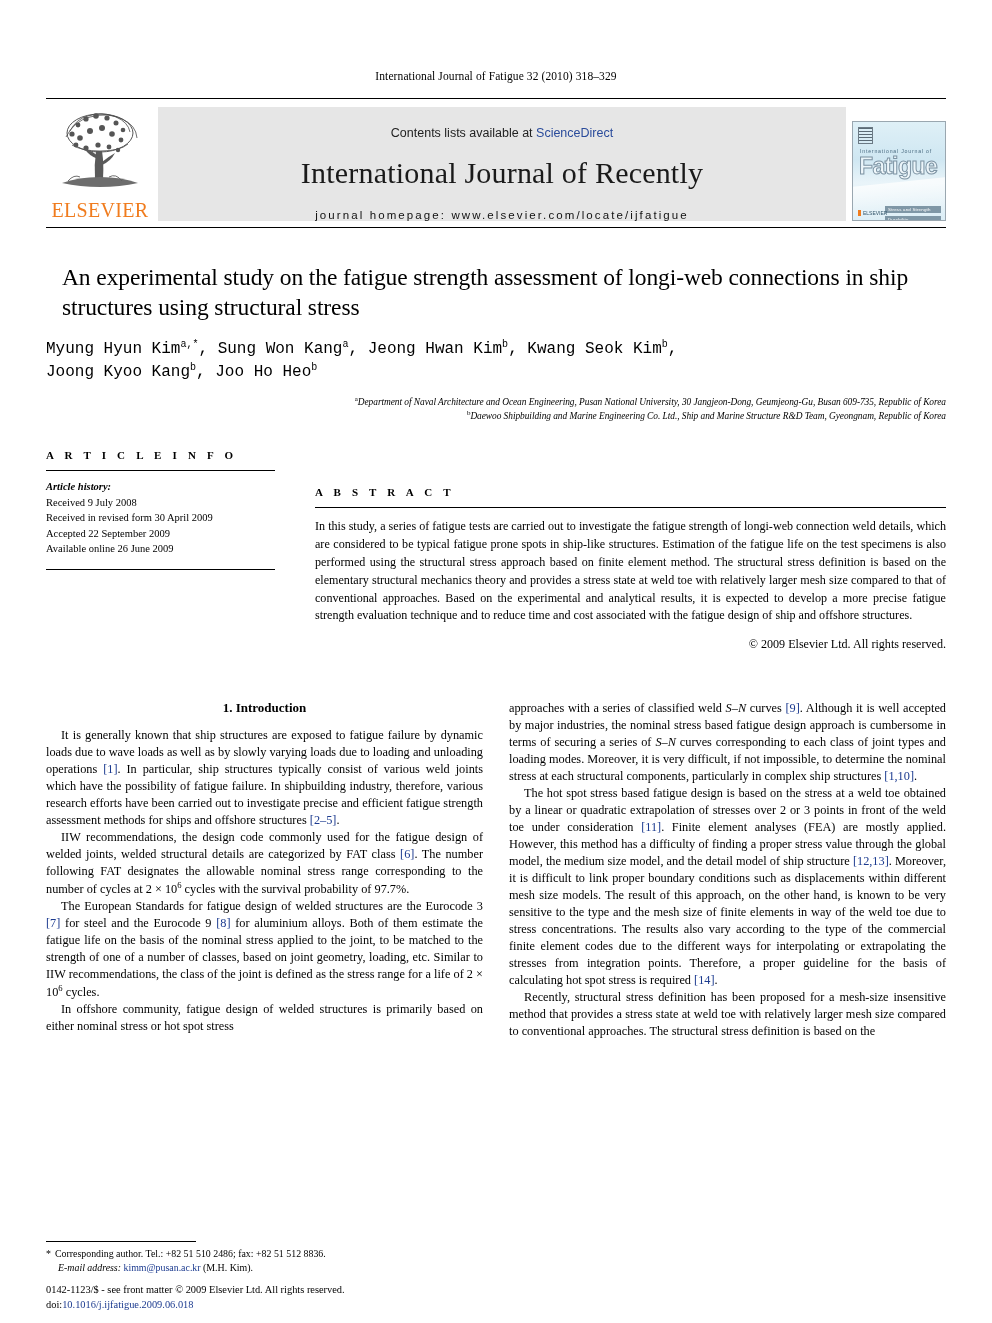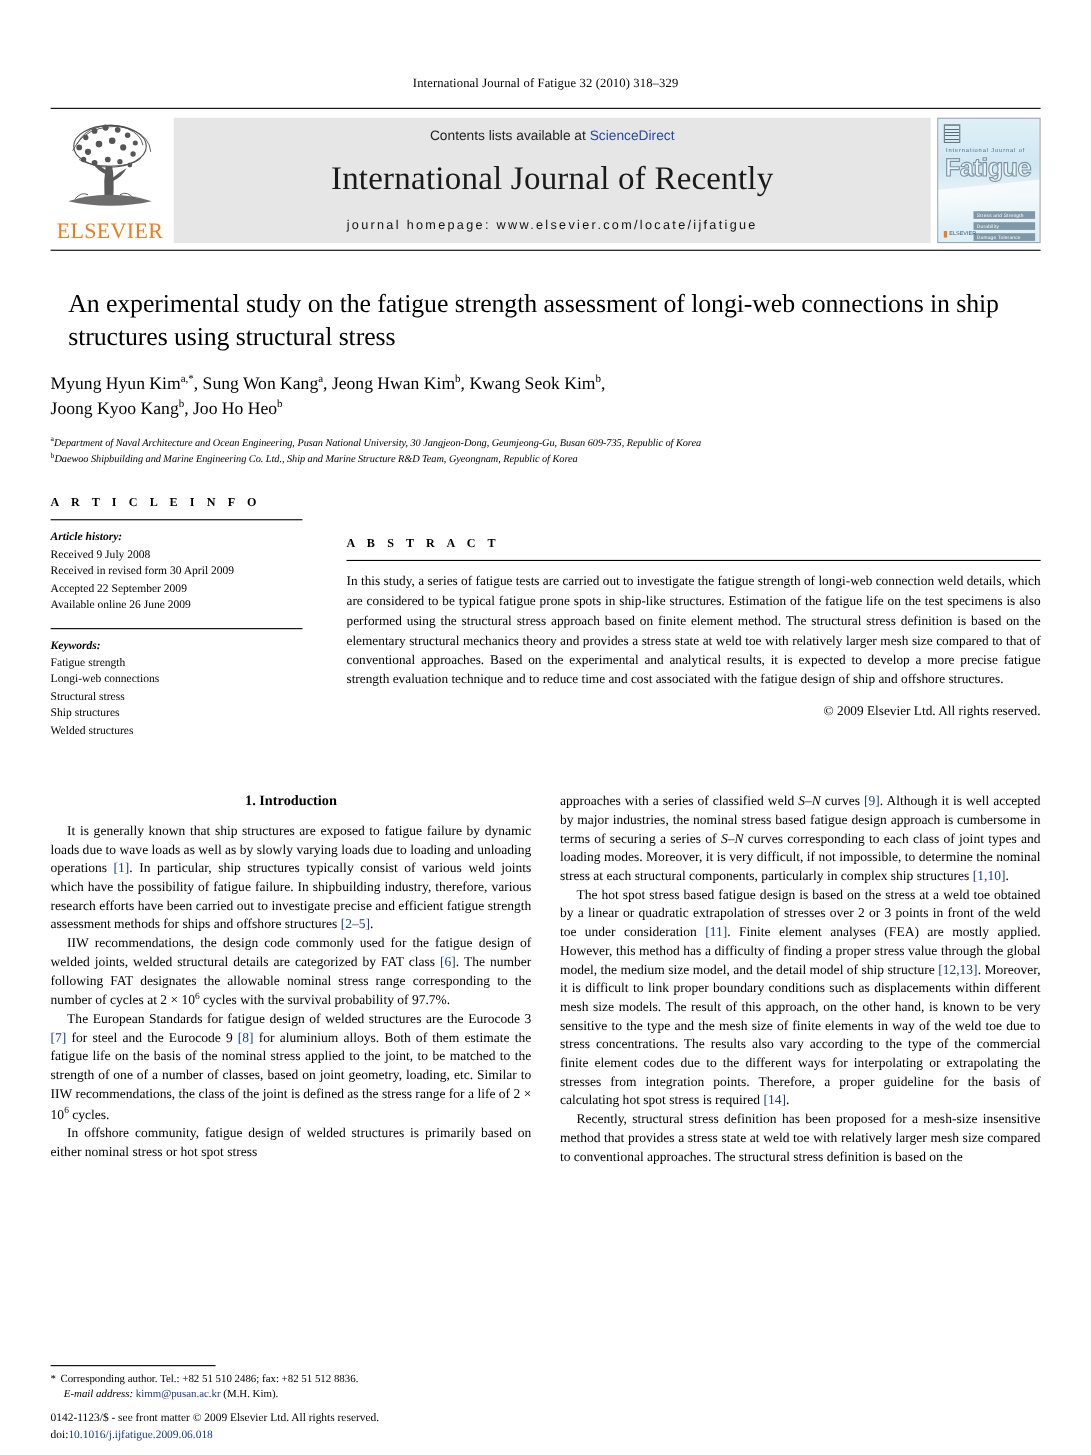--- a/index.html
+++ b/index.html
@@ -62,21 +62,21 @@
     margin-top: 1px;
     line-height: 1;
   }
   .banner {
     flex: 1 1 auto;
     background: #e6e6e6;
     margin: 2px 6px 2px 4px;
     display: flex;
     flex-direction: column;
     align-items: center;
-    justify-content: flex-start;
+    justify-content: flex-end;
     position: relative;
   }
   .contents-line {
     font-size: 12.5px;
     font-family: "Liberation Sans", sans-serif;
     margin-top: 9px;
     color: #222;
   }
   .sciencedirect {
     color: #2a4b9b;
@@ -92,21 +92,21 @@
   .homepage-line {
     font-family: "Liberation Sans", sans-serif;
     font-size: 11.5px;
     letter-spacing: 2.1px;
     margin-top: 19px;
     color: #111;
   }
   .cover-thumb {
     flex: 0 0 92px;
     width: 92px;
-    margin: 2px 0 2px 0;
+    margin: 16px 0 2px 0;
     border: 1px solid #9aa7b0;
     background: linear-gradient(180deg,#dff0f7 0%, #cfe7f2 38%, #e9f4f9 62%, #dceef6 100%);
     position: relative;
     overflow: hidden;
   }
   .cover-els {
     position:absolute; top:5px; left:5px; width:13px; height:15px;
     background:
       repeating-linear-gradient(180deg,#5a6a75 0 1px, transparent 1px 3px);
     border:1px solid #6b7a85;
@@ -153,27 +153,27 @@
   .title-block { margin-top: 34px; }
   .article-title {
     font-family: "Liberation Serif", serif;
     font-size: 23.5px;
     line-height: 1.28;
     font-weight: normal;
     margin: 16px;
     letter-spacing: -0.1px;
   }
   .authors {
-    font-family: Liberation Serif, serif;
+    font-family: Liberation Mono, monospace;
     font-size: 16px;
     line-height: 1.42;
     margin-top: 15px;
   }
   .authors sup { font-size: 10px; vertical-align: super; }
-  .affils { margin-top: 11px; }
+  .affils { margin-top: 11px; text-align: right; }
   .affil {
     font-family: "Liberation Serif", serif;
     font-style: italic;
     font-size: 9.4px;
     line-height: 1.38;
     letter-spacing: -0.05px;
   }
   .affil sup { font-style: normal; font-size: 7px; vertical-align: super; }
 
   
@@ -372,28 +372,20 @@
       <div class="sec-head">A R T I C L E    I N F O</div>
       <div class="rule-thin"></div>
       <div class="info-body">
         <div class="info-label">Article history:</div>
         <div>Received 9 July 2008</div>
         <div>Received in revised form 30 April 2009</div>
         <div>Accepted 22 September 2009</div>
         <div>Available online 26 June 2009</div>
       </div>
       <div class="rule-thick"></div>
-      <div class="info-body keywords-block">
-        <div class="info-label">Keywords:</div>
-        <div>Fatigue strength</div>
-        <div>Longi-web connections</div>
-        <div>Structural stress</div>
-        <div>Ship structures</div>
-        <div>Welded structures</div>
-      </div>
     </div>
 
     <div class="col-abstract">
       <div class="sec-head">A B S T R A C T</div>
       <div class="rule-thin"></div>
       <div class="abstract-body">In this study, a series of fatigue tests are carried out to investigate the fatigue strength of longi-web connection weld details, which are considered to be typical fatigue prone spots in ship-like structures. Estimation of the fatigue life on the test specimens is also performed using the structural stress approach based on finite element method. The structural stress definition is based on the elementary structural mechanics theory and provides a stress state at weld toe with relatively larger mesh size compared to that of conventional approaches. Based on the experimental and analytical results, it is expected to develop a more precise fatigue strength evaluation technique and to reduce time and cost associated with the fatigue design of ship and offshore structures.</div>
       <div class="copyright">© 2009 Elsevier Ltd. All rights reserved.</div>
     </div>
   </div>
 

